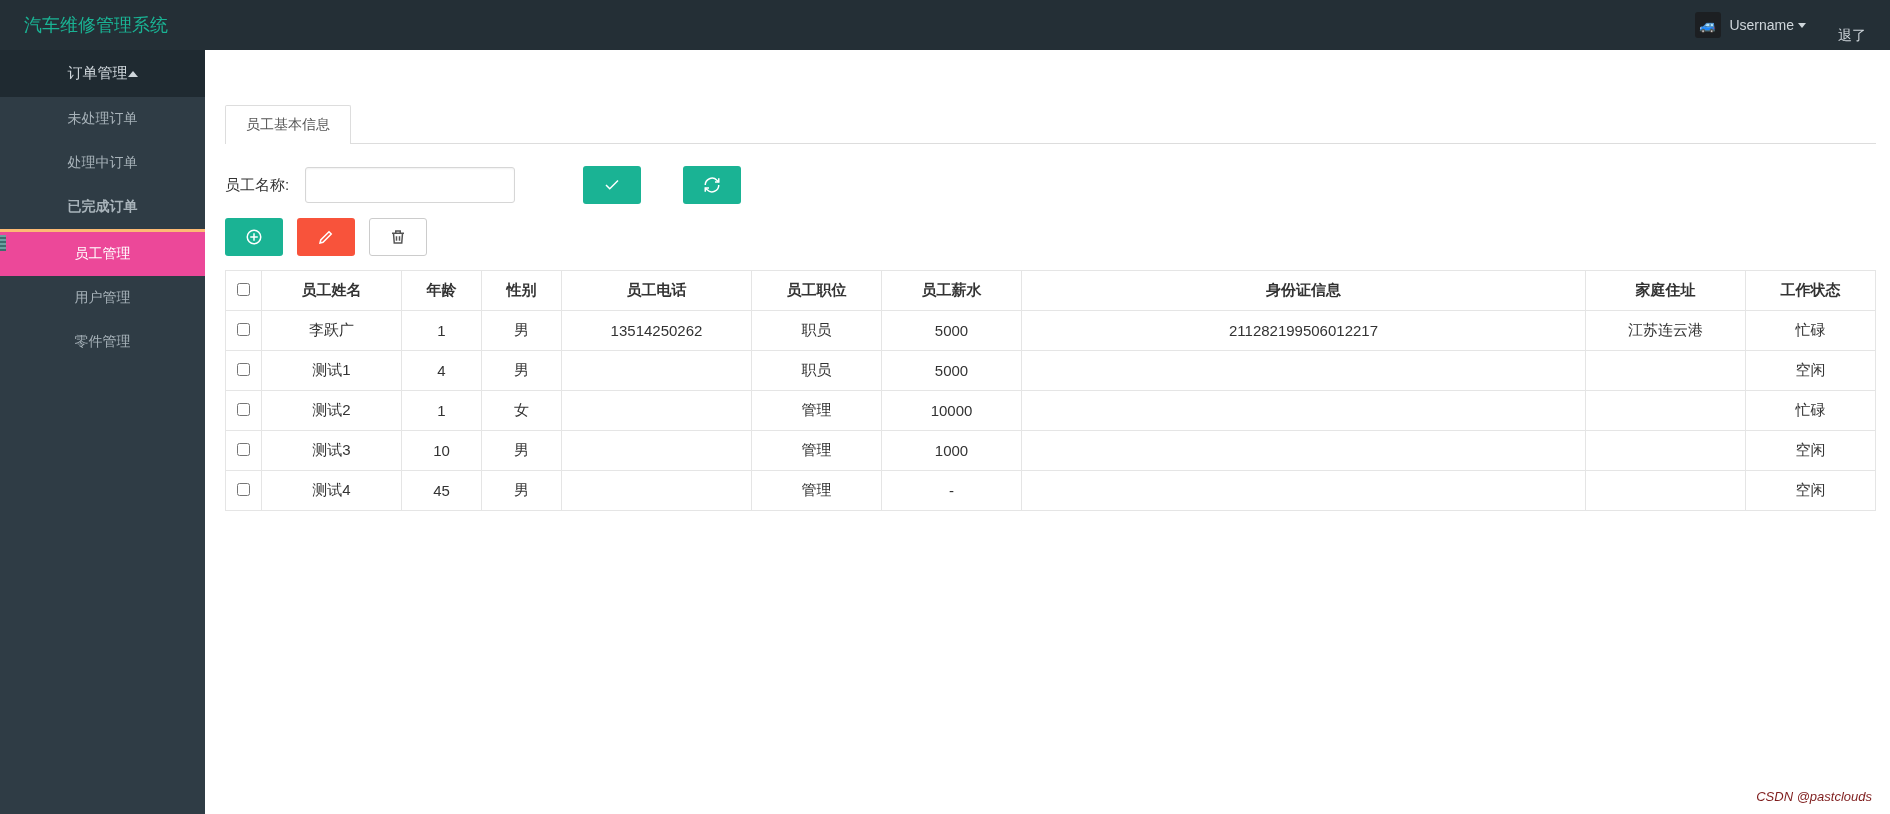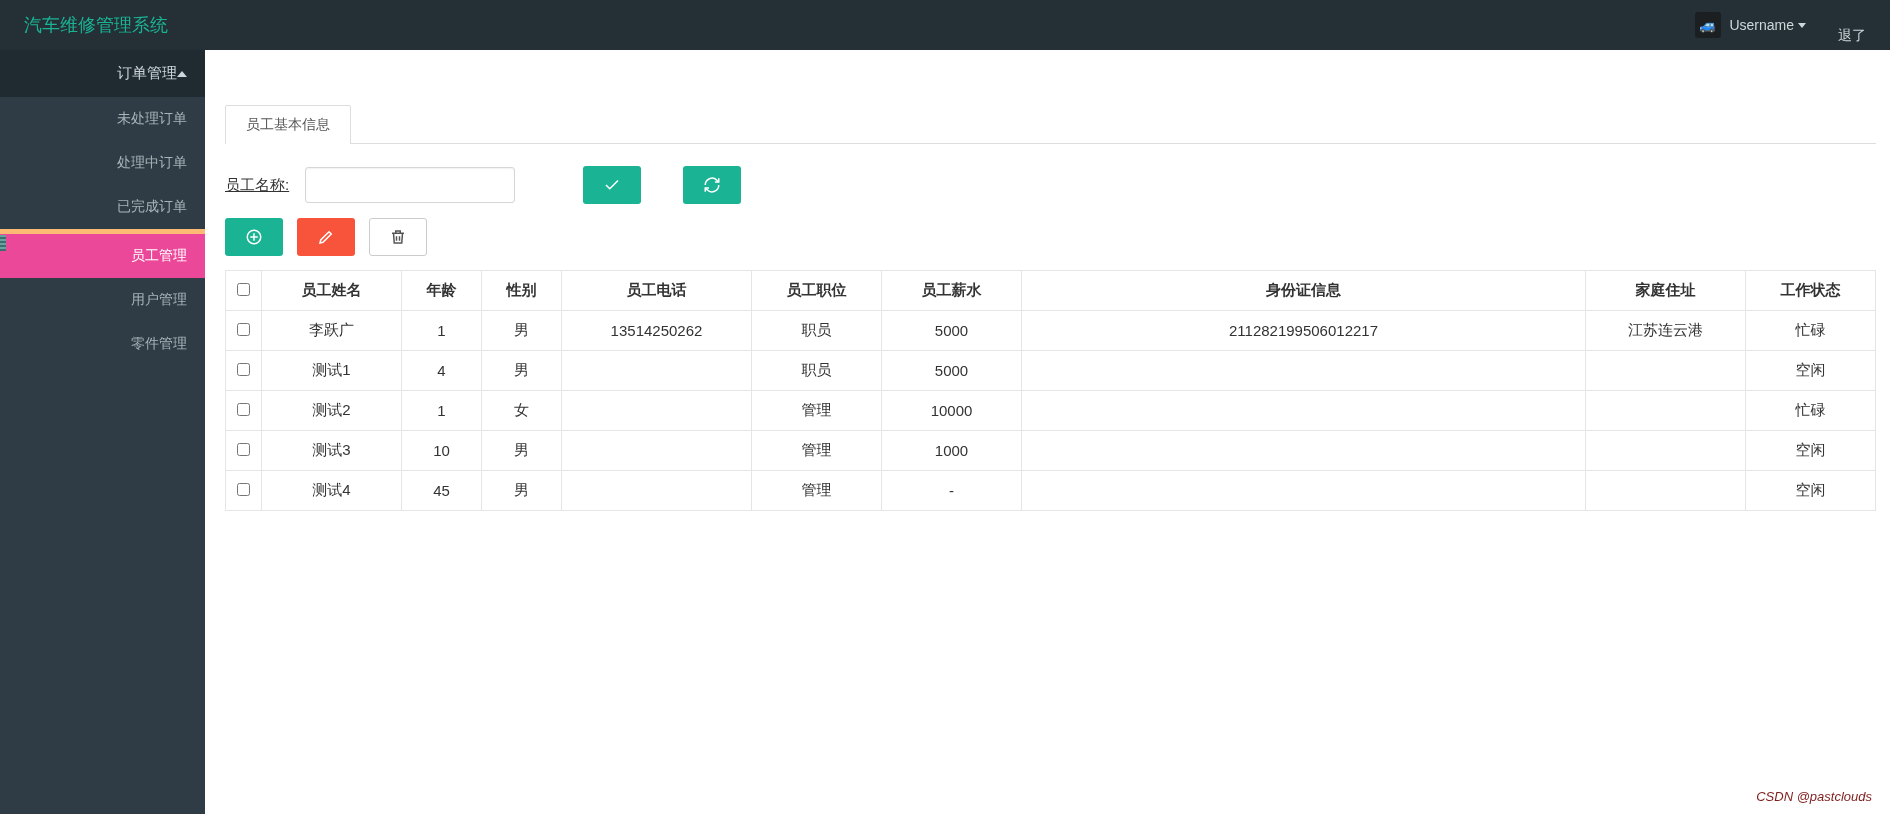--- a/index.html
+++ b/index.html
@@ -39,43 +39,43 @@
     flex: 0 0 auto;
     position: relative;
   }
   .sidebar .stripe {
     position: absolute; left: 0; top: 185px; width: 6px; height: 16px;
     background: repeating-linear-gradient(180deg,#6aa2a2 0 2px,#3d6e6e 2px 4px);
   }
   .menu-item {
     padding: 14px 18px;
     cursor: pointer;
-    display: flex; align-items: center; justify-content: flex-end;
+    display: flex; align-items: center; justify-content: center;
     color: #cfd6db;
   }
   .menu-item.top { background: #1f2a31; font-size: 15px; }
   .menu-item.sub { background: #2f3c45; padding: 13px 18px; font-size: 14px; color:#a8b3ba; }
-  .menu-item.sub.divider { border-bottom: 5px solid #fdba74; }
+  .menu-item.sub.divider { border-bottom: 3px solid #fdba74; font-weight: bold; }
   .menu-item.active { background: #ec4899; color: #fff; }
   .chevron-up {
     width: 0; height: 0; border-left: 5px solid transparent; border-right: 5px solid transparent; border-bottom: 6px solid #cfd6db;
   }
 
   
   .content { flex: 1; padding: 14px 14px 14px 20px; background: #fff; overflow: auto; position: relative; }
 
   .tab-wrap { border-bottom: 1px solid #ddd; display: flex; }
   .tab {
     border: 1px solid #ddd; border-bottom: none;
     padding: 10px 20px; background: #fff; color: #555; cursor: pointer;
     border-radius: 2px 2px 0 0;
     position: relative; top: 1px; margin-top: 40px;
   }
 
-  .filter-row { display: flex; align-items: center; gap: 12px; margin: 22px 0 14px 0; text-decoration: underline; }
+  .filter-row { display: flex; align-items: center; gap: 12px; margin: 22px 0 14px 0; }
   .filter-row label { font-size: 15px; color: #333; margin-right: 4px; }
   .text-input {
     width: 210px; height: 36px; border: 1px solid #d6d6d6; border-radius: 3px;
     box-shadow: inset 0 1px 2px rgba(0,0,0,0.06);
     padding: 0 10px; font-size: 14px;
   }
   .filter-gap { width: 44px; }
 
   .btn {
     height: 38px; min-width: 58px; border-radius: 3px; border: none; cursor: pointer;

